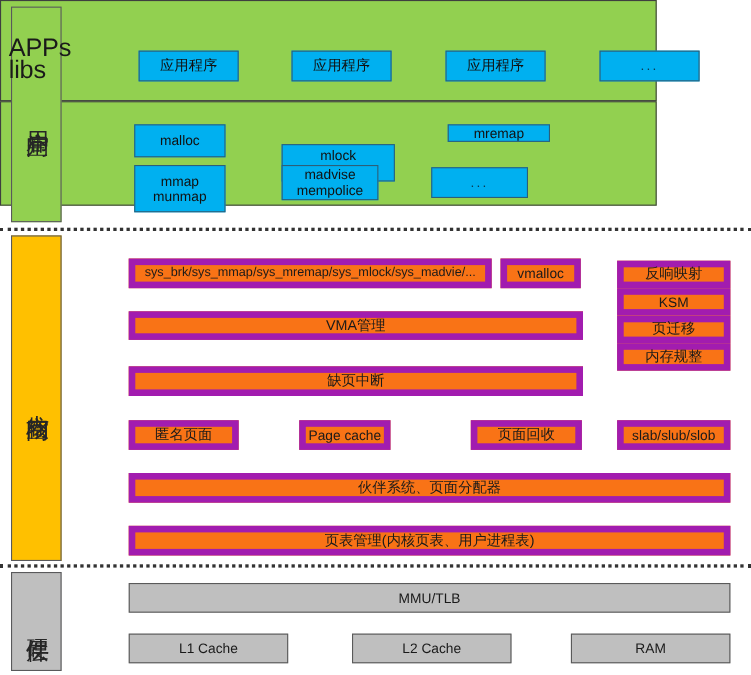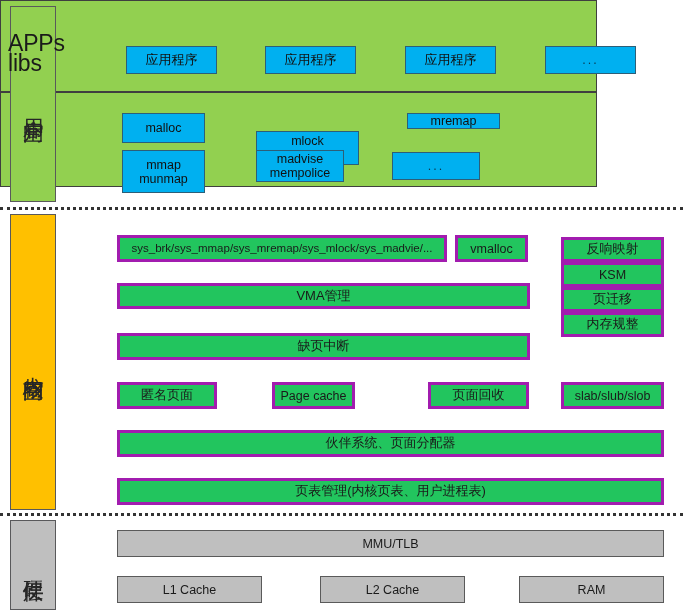--- a/index.html
+++ b/index.html
@@ -74,22 +74,22 @@
     background: #00b0f0;
     border: 1px solid #2c5f78;
     font-size: 12.5px;
     color: #111111;
   }
   .blue.cjk { font-size: 13px; }
   .ellipsis { letter-spacing: 2px; color: #0a3a52; }
 
   
   .orange {
-    background: #22c55e;
-    border: 3px solid #a21caf;
+    background: #f97316;
+    border: 6px solid #a21caf;
     font-size: 12.5px;
     color: #1a1a1a;
   }
   .orange.cjk { font-size: 13px; }
 
   
   .grey {
     background: #bfbfbf;
     border: 1px solid #5a5a5a;
     font-size: 12.5px;

